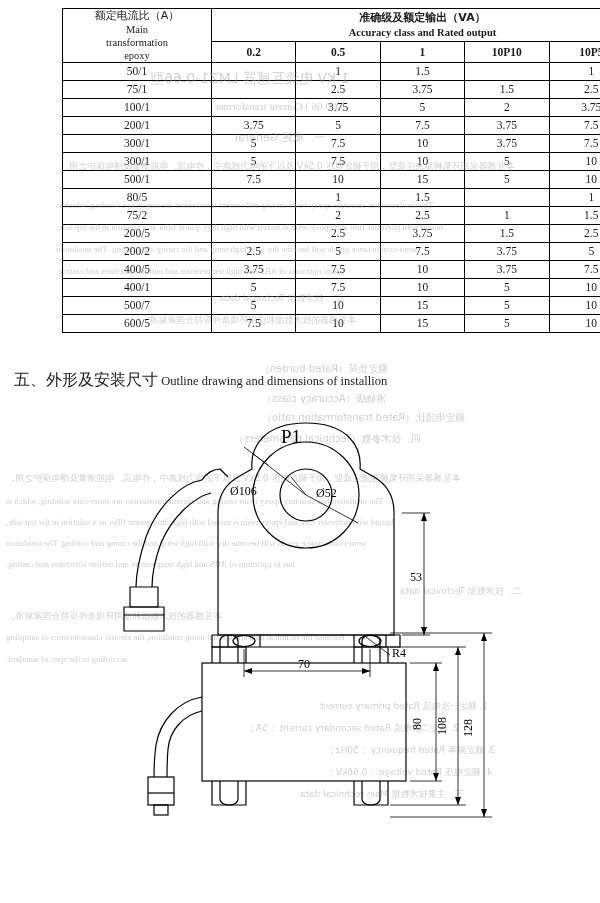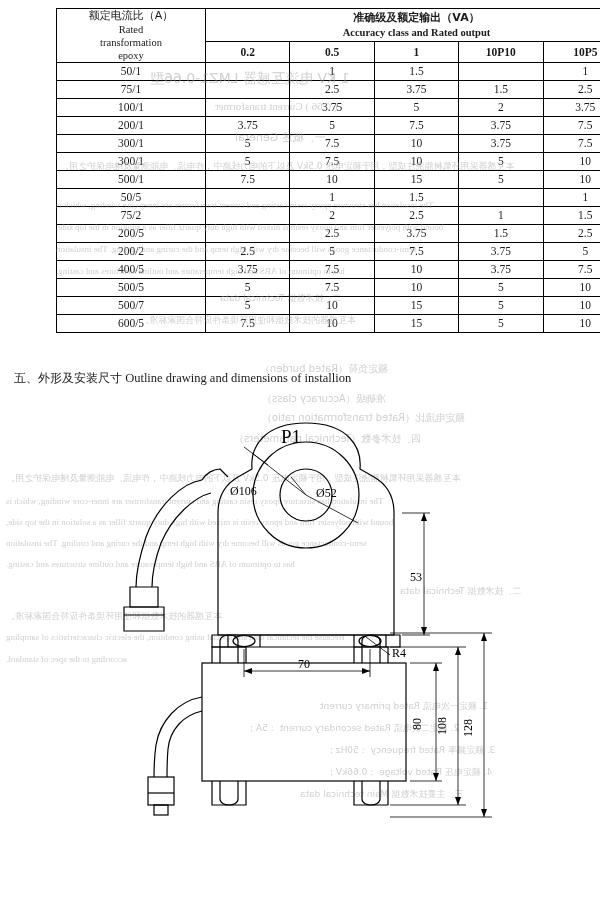--- a/index.html
+++ b/index.html
@@ -5,21 +5,21 @@
   html,body{margin:0;padding:0;}
   body{
     width:600px;height:903px;
     background:#ffffff;
     font-family:"Liberation Serif", serif;
     color:#1a1a1a;
     position:relative;
     overflow:hidden;
   }
   
-  .tbl-wrap{position:absolute;left:8px;top:8px;width:494px;padding-left:48px;}
+  .tbl-wrap{position:absolute;left:14px;top:8px;width:494px;padding-left:48px;}
   table.spec{border-collapse:collapse;width:572px;table-layout:fixed;}
   table.spec th, table.spec td{
     border:1px solid #000;
     text-align:center;
     vertical-align:middle;
     font-size:11.5px;
     height:17px;
     padding:0;
     line-height:1.15;
   }
@@ -27,21 +27,21 @@
   table.spec th.head-right{font-weight:bold;font-size:11.5px;line-height:1.3;}
   table.spec td.rat{width:148px;margin-top:20px;}
   .cn{font-family:"DejaVu Sans", sans-serif;font-size:11px;}
   .en{font-size:10.5px;font-style:normal;}
   .hcol{width:84.8px;margin-top:48px;}
   
   .sect-title{
     position:absolute;left:14px;top:370px;
     font-size:12.5px;
   }
-  .sect-title .cn{font-size:12px;}
+  .sect-title .cn{font-size:16px;}
   
   .draw{position:absolute;left:6px;top:385px;width:529px;height:510px;}
   
   .ghost{
     position:absolute;
     color:#9aa3a0;
     opacity:.5;
     font-size:9px;
     white-space:nowrap;
     transform:scaleX(-1);
@@ -54,21 +54,21 @@
 </style>
 </head>
 <body>
 
 <div class="tbl-wrap">
   <table class="spec">
     <thead>
       <tr>
         <th class="head-left" rowspan="2">
           <div class="cn">额定电流比（A）</div>
-          <div class="en">Rated</div>
+          <div class="en">Main</div>
           <div class="en">transformation</div>
           <div class="en">epoxy</div>
         </th>
         <th class="head-right" colspan="5">
           <div class="cn">准确级及额定输出（VA）</div>
           <div class="en">Accuracy class and Rated output</div>
         </th>
       </tr>
       <tr>
         <th class="hcol">0.2</th>
@@ -129,21 +129,21 @@
         </tr>
       <tr>
           <td class="rat">500/1</td>
           <td>7.5</td>
           <td>10</td>
           <td>15</td>
           <td>5</td>
           <td>10</td>
         </tr>
       <tr>
-          <td class="rat">50/5</td>
+          <td class="rat">80/5</td>
           <td></td>
           <td>1</td>
           <td>1.5</td>
           <td></td>
           <td>1</td>
         </tr>
       <tr>
           <td class="rat">75/2</td>
           <td></td>
           <td>2</td>
@@ -169,21 +169,21 @@
         </tr>
       <tr>
           <td class="rat">400/5</td>
           <td>3.75</td>
           <td>7.5</td>
           <td>10</td>
           <td>3.75</td>
           <td>7.5</td>
         </tr>
       <tr>
-          <td class="rat">500/5</td>
+          <td class="rat">400/1</td>
           <td>5</td>
           <td>7.5</td>
           <td>10</td>
           <td>5</td>
           <td>10</td>
         </tr>
       <tr>
           <td class="rat">500/7</td>
           <td>5</td>
           <td>10</td>

